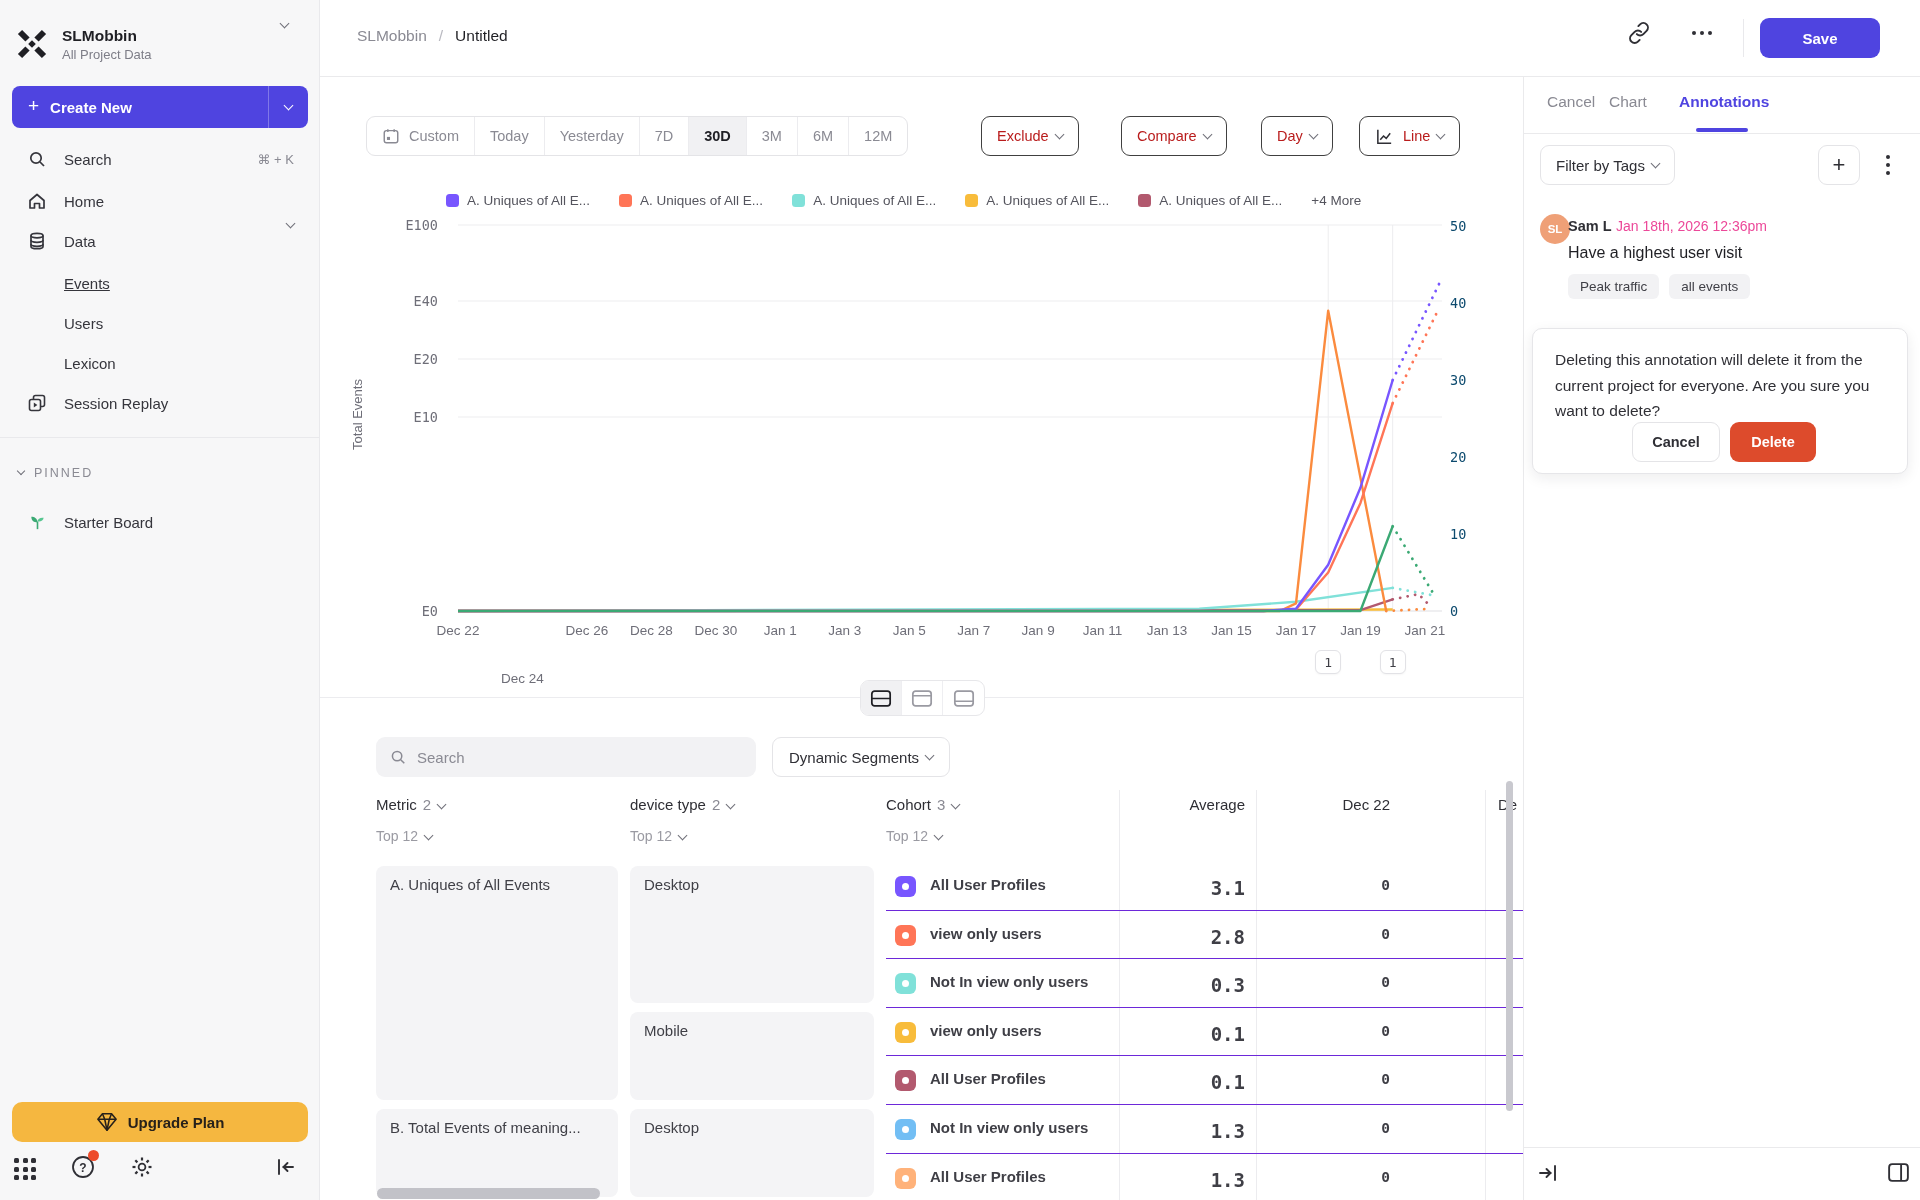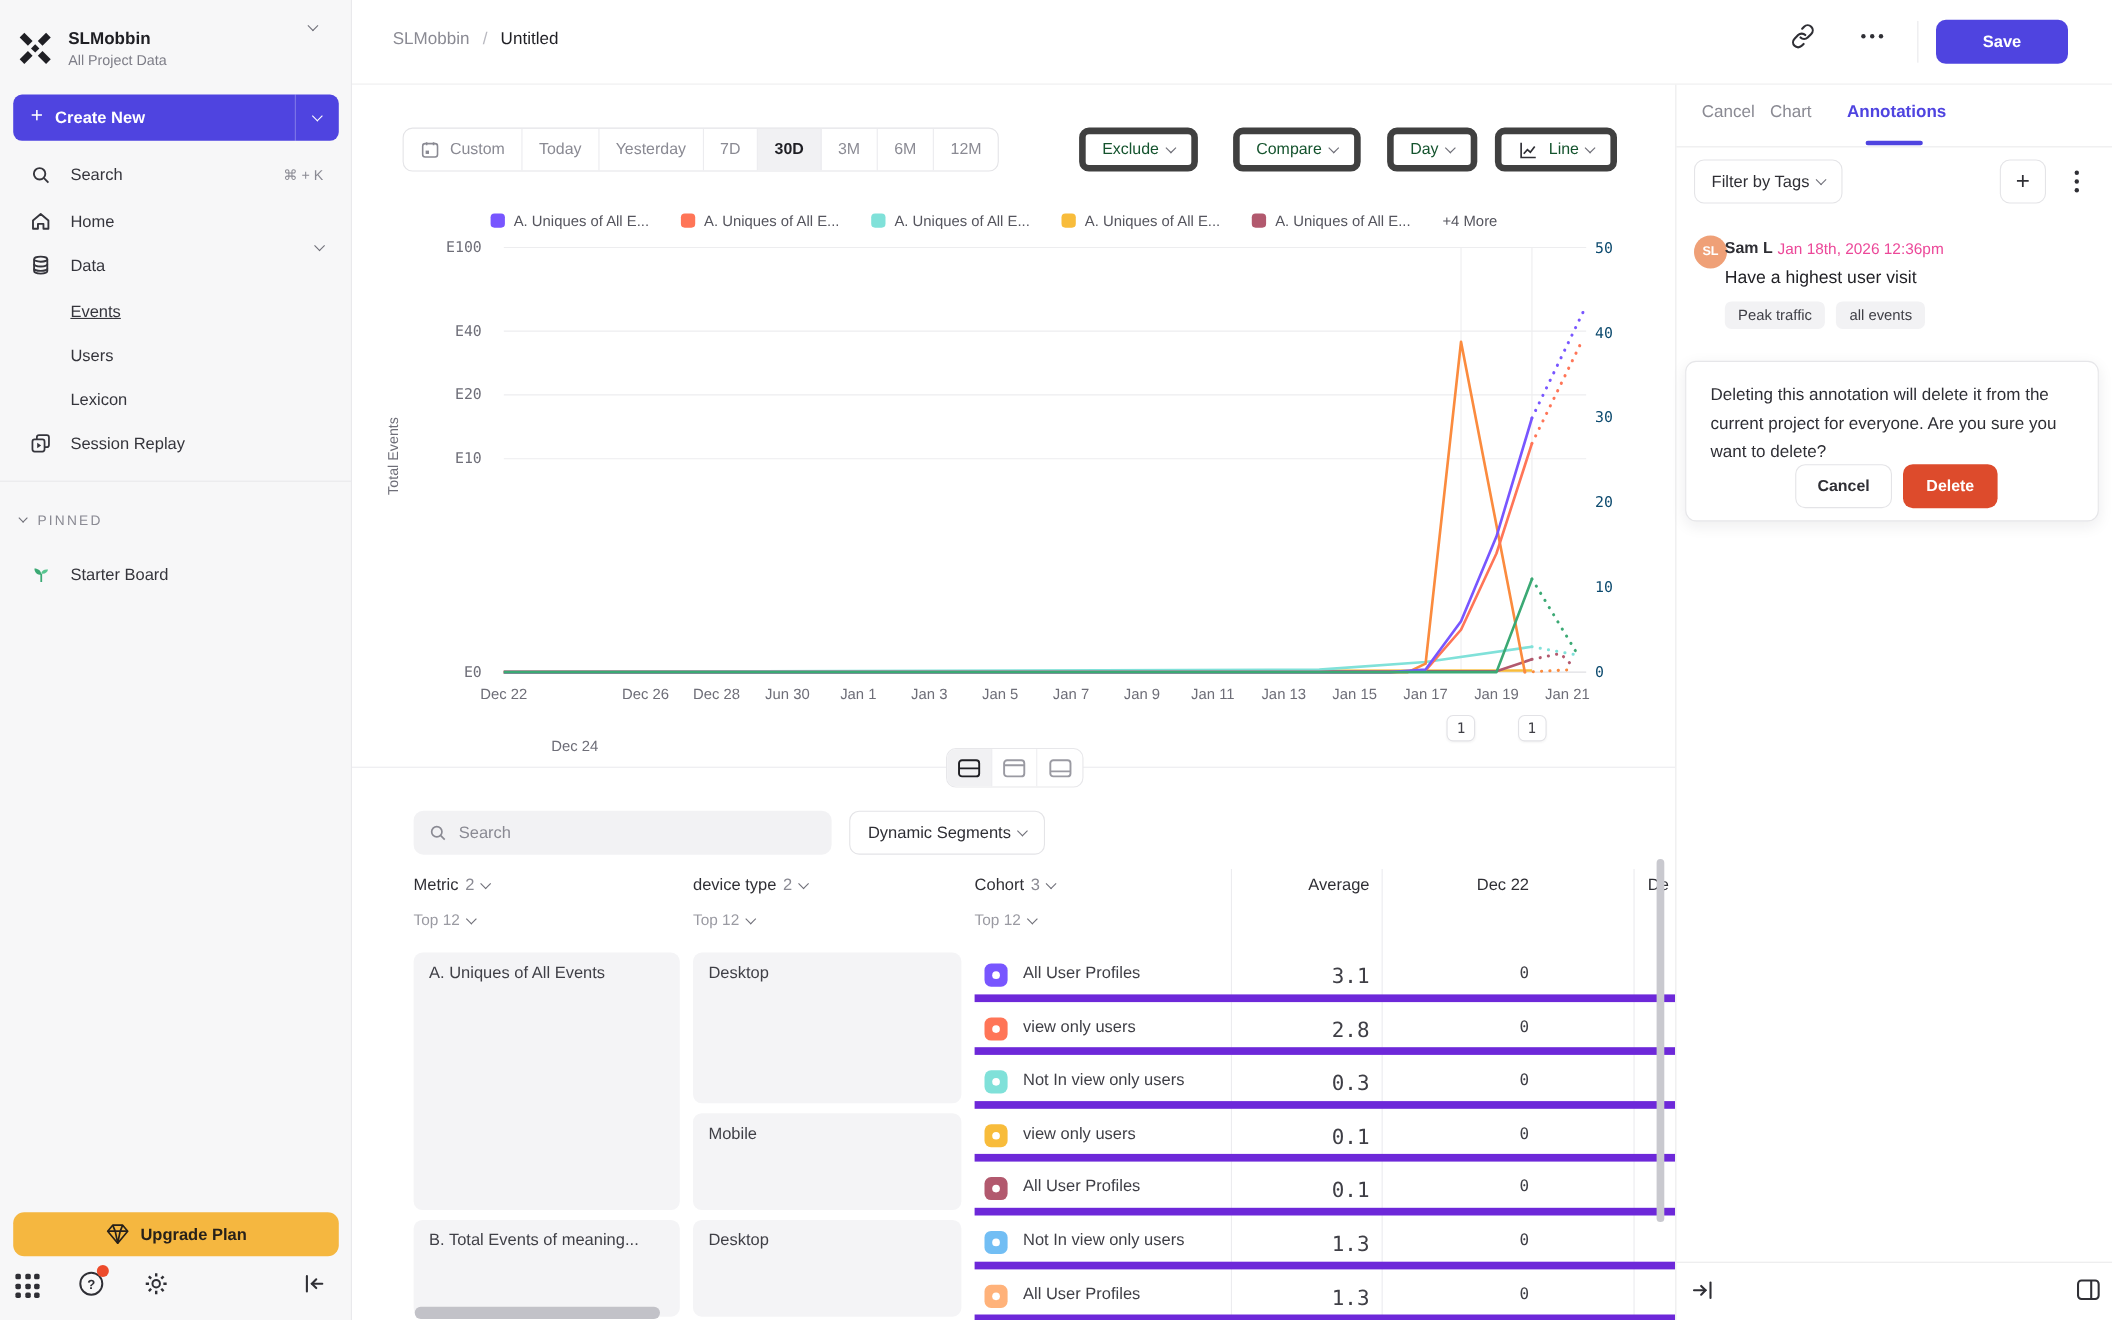--- a/index.html
+++ b/index.html
@@ -46,21 +46,21 @@
   .hdots i { width:4px; height:4px; border-radius:50%; background:#2f2f35; }
   .vline { position:absolute; left:1423px; top:19px; width:1px; height:38px; background:#e9e9ec; }
   .save-btn { position:absolute; left:1440px; top:18px; width:120px; height:40px; background:#4F44E0; color:#fff; font-size:15px; font-weight:bold; border:none; border-radius:9px; cursor:pointer; }
 
   
   #main { position:absolute; left:320px; top:77px; width:1203px; height:1123px; background:#fff; overflow:hidden; }
   .seg { position:absolute; left:46px; top:39px; height:40px; display:flex; border:1px solid #e4e4e7; border-radius:9px; background:#fff; overflow:hidden; }
   .seg-cell { height:100%; display:flex; align-items:center; justify-content:center; padding:0 15px; font-size:14.5px; color:#8a8a93; border-right:1px solid #ececef; cursor:pointer; white-space:nowrap; }
   .seg-cell:last-child { border-right:none; }
   .seg-cell.active { background:#f1f1f3; color:#1f1f24; font-weight:bold; }
-  .tool-btn { position:absolute; top:39px; height:40px; display:flex; align-items:center; padding:0 15px; border:6px solid #404040; border-radius:9px; background:#fff; font-size:14.5px; color:#14532d; cursor:pointer; white-space:nowrap; }
+  .tool-btn { position:absolute; top:39px; height:40px; display:flex; align-items:center; padding:0 15px; border:1px solid #404040; border-radius:9px; background:#fff; font-size:14.5px; color:#b91c1c; cursor:pointer; white-space:nowrap; }
 
   
   #legend { position:absolute; left:126px; top:116px; display:flex; align-items:center; gap:29px; }
   .legend-item { display:flex; align-items:center; gap:8px; font-size:13.5px; color:#55555e; cursor:pointer; }
   .legend-item .sw { width:13px; height:13px; border-radius:3.5px; }
   .legend-more { font-size:13.5px; color:#55555e; cursor:pointer; }
 
   
   #chart-wrap { position:absolute; left:0; top:0; width:1203px; height:620px; }
   .ytick-l { position:absolute; font-size:13.5px; color:#6e6e78; text-align:right; width:60px; }
@@ -91,21 +91,21 @@
   .th-num { position:absolute; top:6px; font-size:15px; color:#2f2f35; text-align:right; }
   .v-sep { position:absolute; top:0; width:1px; height:410px; background:#ececef; }
   #table-body { position:absolute; left:0; top:72px; width:1147px; }
   .t-group { display:flex; }
   .col-metric { width:254px; padding:4px 12px 4px 0; }
   .cell-block { background:#f4f4f6; border-radius:8px; padding:10px 14px; font-size:15px; color:#3f3f46; width:100%; }
   .col-devices { width:893px; }
   .dev-row { display:flex; }
   .col-device { width:256px; padding:4px 12px 4px 0; }
   .rows-wrap { width:637px; }
-  .t-row { position:relative; height:48.6px; border-bottom:7px solid #6d28d9; cursor:pointer; }
+  .t-row { position:relative; height:48.6px; border-bottom:1px solid #6d28d9; cursor:pointer;font-weight:bold; }
   .t-row .sw2 { position:absolute; left:9px; top:14px; width:21px; height:21px; border-radius:6px; }
   .t-row .sw2 i { position:absolute; left:7px; top:7px; width:7px; height:7px; border-radius:50%; background:#fff; }
   .t-row .coh { position:absolute; left:44px; top:14px; font-size:15px; color:#3f3f46; }
   .t-row .avg { position:absolute; left:233px; top:15px; width:126px; text-align:right; font-size:19px; color:#3f3f46; }
   .t-row .d22 { position:absolute; left:370px; top:15px; width:134px; text-align:right; font-size:14.5px; color:#3f3f46; }
   .vscroll { position:absolute; left:1186px; top:704px; width:7px; height:330px; background:#c9c9cf; border-radius:4px; cursor:pointer; }
   .hscroll { position:absolute; left:57px; top:1111px; width:223px; height:11px; background:#c2c2c8; border-radius:6px; cursor:pointer; }
 
   
   #rpanel { position:absolute; left:1523px; top:77px; width:397px; height:1123px; border-left:1px solid #eaeaec; background:#fff; }
@@ -417,21 +417,21 @@
         <span class="ytick-r mono" style="left: 1130px; top: 141px;">50</span>
         <span class="ytick-r mono" style="left: 1130px; top: 218px;">40</span>
         <span class="ytick-r mono" style="left: 1130px; top: 295px;">30</span>
         <span class="ytick-r mono" style="left: 1130px; top: 372px;">20</span>
         <span class="ytick-r mono" style="left: 1130px; top: 449px;">10</span>
         <span class="ytick-r mono" style="left: 1130px; top: 526px;">0</span>
         <span class="xtick" style="left: 106px; top: 546px;">Dec 22</span>
         <span class="xtick" style="left: 170.46px; top: 546px; margin-top: 48px;">Dec 24</span>
         <span class="xtick" style="left: 234.92px; top: 546px;">Dec 26</span>
         <span class="xtick" style="left: 299.38px; top: 546px;">Dec 28</span>
-        <span class="xtick" style="left: 363.84px; top: 546px;">Jun 30</span>
+        <span class="xtick" style="left: 363.84px; top: 546px;">Dec 30</span>
         <span class="xtick" style="left: 428.3px; top: 546px;">Jan 1</span>
         <span class="xtick" style="left: 492.76px; top: 546px;">Jan 3</span>
         <span class="xtick" style="left: 557.22px; top: 546px;">Jan 5</span>
         <span class="xtick" style="left: 621.68px; top: 546px;">Jan 7</span>
         <span class="xtick" style="left: 686.14px; top: 546px;">Jan 9</span>
         <span class="xtick" style="left: 750.6px; top: 546px;">Jan 11</span>
         <span class="xtick" style="left: 815.06px; top: 546px;">Jan 13</span>
         <span class="xtick" style="left: 879.52px; top: 546px;">Jan 15</span>
         <span class="xtick" style="left: 943.98px; top: 546px;">Jan 17</span>
         <span class="xtick" style="left: 1008.44px; top: 546px;">Jan 19</span>

